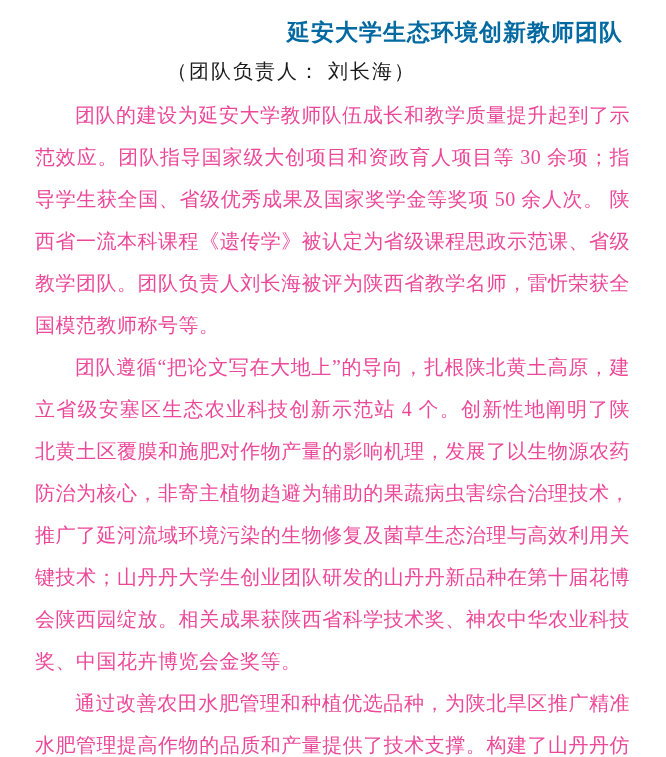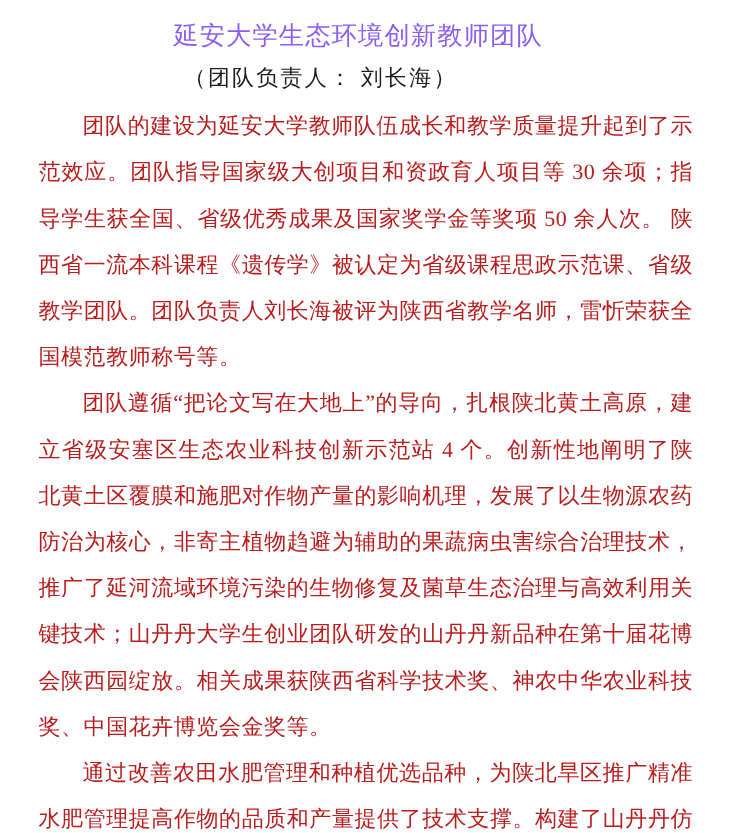--- a/index.html
+++ b/index.html
@@ -12,28 +12,28 @@
     width: 666px;
     height: 757px;
     background: #ffffff;
     overflow: hidden;
     box-sizing: border-box;
     font-family: "Liberation Serif", serif;
     color: #1c1c1c;
   }
   .doc-title {
     margin: 16px 36px 0 35px;
-    text-align: center;
+    text-align: right;
     transform: translateX(-7px);
     font-family: "Liberation Sans", sans-serif;
-    font-weight: 400;
+    font-weight: 700;
     font-size: 23px;
     line-height: 32px;
     letter-spacing: 1px;
-    color: #8b5cf6;
+    color: #0369a1;
     white-space: nowrap;
   }
   .doc-subtitle {
     margin: 9px 36px 0 35px;
     text-align: center;
     transform: translateX(-41px);
     font-family: "Liberation Serif", serif;
     font-size: 20px;
     line-height: 28px;
     letter-spacing: 2px;
@@ -44,21 +44,21 @@
     margin: 9px 36px 0 35px;
   }
   .doc-paragraph {
     margin: 0;
     font-size: 20px;
     line-height: 42px;
     text-align: justify;
     text-indent: 2em;
     letter-spacing: 0.5px;
     word-break: break-all;
-    color: #b91c1c;
+    color: #ec4899;
   }
 </style>
 </head>
 <body>
 
 <div class="page">
   <h1 class="doc-title">延安大学生态环境创新教师团队</h1>
 
   <div class="doc-subtitle">（团队负责人： 刘长海）</div>
 

